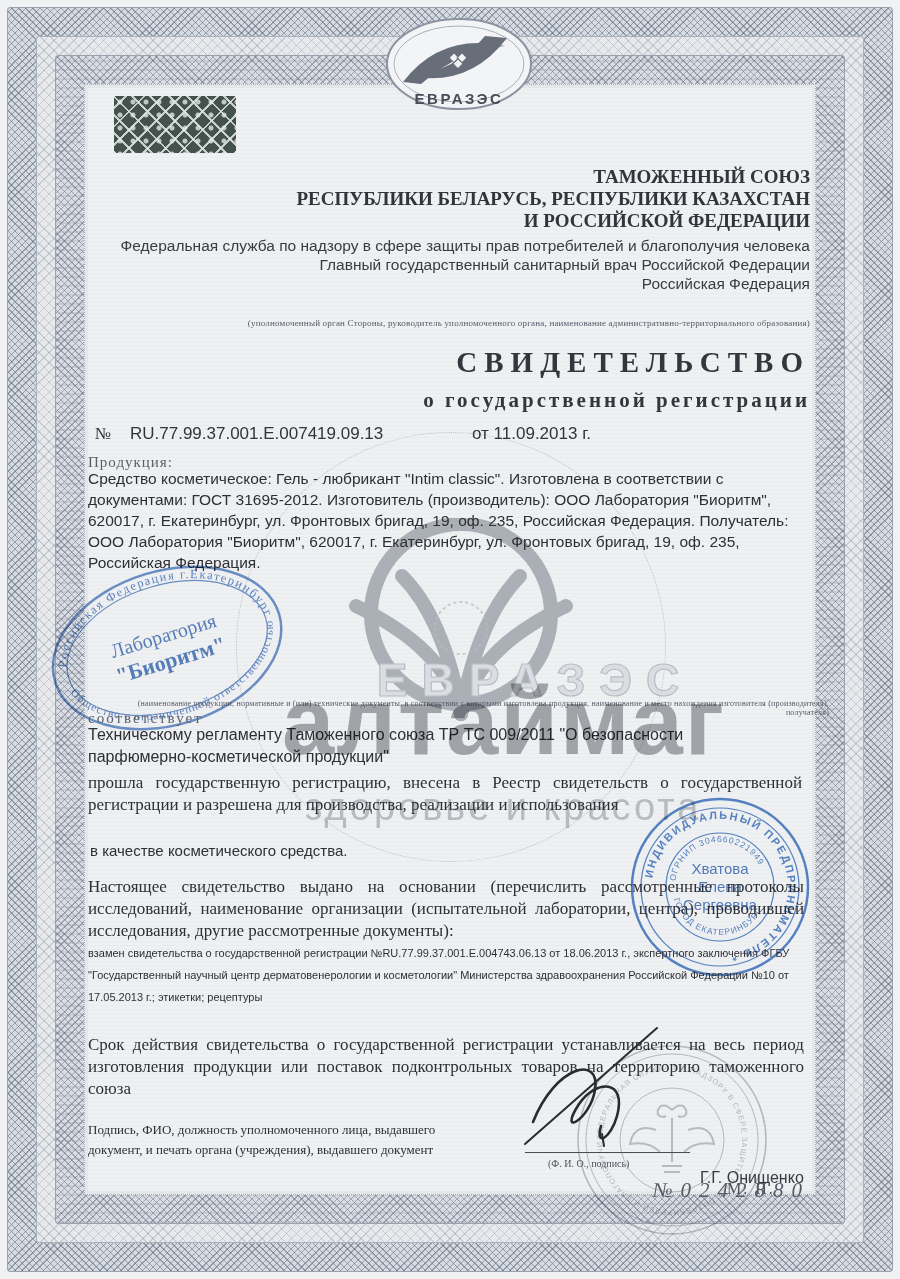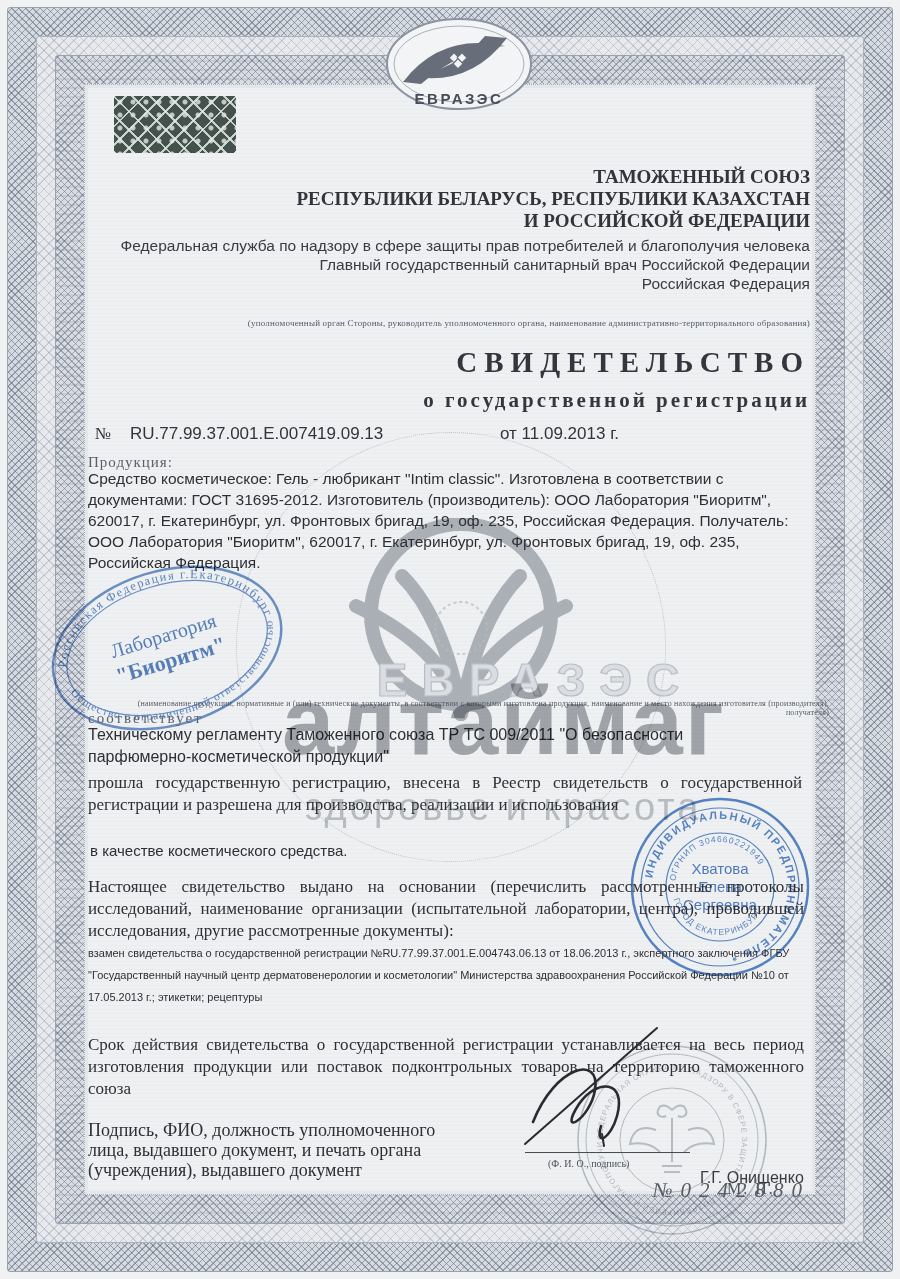--- a/index.html
+++ b/index.html
@@ -105,21 +105,21 @@
   </div>
 
   <div class="abs center doc-title" style="left:90px;top:346px;width:720px;">СВИДЕТЕЛЬСТВО</div>
 
   <div class="abs center tiny-note" style="left:90px;top:318px;width:720px;">(уполномоченный орган Стороны, руководитель уполномоченного органа, наименование административно-территориального образования)</div>
   <div class="abs center doc-subtitle" style="left:90px;top:388px;width:720px;">о государственной регистрации</div>
 
   <div class="abs num-row" style="left:95px;top:424px;width:710px;">
     <span class="serif">№</span>
     <span style="margin-left:14px;">RU.77.99.37.001.Е.007419.09.13</span>
-    <span style="margin-left:112px;">от 11.09.2013 г.</span>
+    <span style="margin-left:84px;">от 11.09.2013 г.</span>
   </div>
 
   <div class="abs gray-label" style="left:88px;top:454px;">Продукция:</div>
   <div class="abs body-sans" style="left:88px;top:468px;width:730px;">Средство косметическое: Гель - любрикант "Intim classic". Изготовлена в соответствии с документами: ГОСТ 31695-2012. Изготовитель (производитель): ООО Лаборатория "Биоритм", 620017, г. Екатеринбург, ул. Фронтовых бригад, 19, оф. 235, Российская Федерация.  Получатель: ООО Лаборатория "Биоритм", 620017, г. Екатеринбург, ул. Фронтовых бригад, 19, оф. 235, Российская Федерация.</div>
 
   <svg class="abs stamp" style="left:42px;top:560px;transform:rotate(-17deg);" width="250" height="175" viewBox="0 0 250 175">
     <defs>
       <path id="lt" d="M 22,88 A 103,66 0 0 1 228,88"></path>
       <path id="lb" d="M 16,86 A 109,70 0 0 0 234,86"></path>
     </defs>
@@ -199,18 +199,18 @@
   <svg class="abs" style="left:505px;top:1022px;" width="200" height="150" viewBox="0 0 200 150">
     <g stroke="#2a2b30" fill="none" stroke-linecap="round">
       <path d="M152,6 L20,122" stroke-width="2"></path>
       <path d="M28,100 C50,44 96,32 90,68 C85,98 52,116 74,82 C92,56 122,58 112,94 C106,116 90,126 96,104" stroke-width="2.6"></path>
       <path d="M97,112 l2,12" stroke-width="2"></path>
     </g>
   </svg>
   <div class="abs sig-line" style="left:525px;top:1152px;width:165px;"></div>
   <div class="abs fio-caption" style="left:548px;top:1158px;">(Ф. И. О., подпись)</div>
 
-  <div class="abs body-serif" style="left:88px;top:1120px;width:392px;font-size:18px;line-height:20px;text-align:left;">Подпись, ФИО, должность уполномоченного лица, выдавшего документ, и печать органа (учреждения), выдавшего документ</div>
+  <div class="abs body-serif" style="left:88px;top:1120px;width:392px;font-size:13px;line-height:20px;text-align:left;">Подпись, ФИО, должность уполномоченного лица, выдавшего документ, и печать органа (учреждения), выдавшего документ</div>
   <div class="abs onish" style="left:700px;top:1128px;">Г.Г. Онищенко</div>
   <div class="abs mp" style="left:727px;top:1180px;text-align:right;">М. П.</div>
   <div class="abs center serial" style="left:90px;top:1178px;width:720px;">№0242880</div>
 
 </div>
 
 </body></html>

